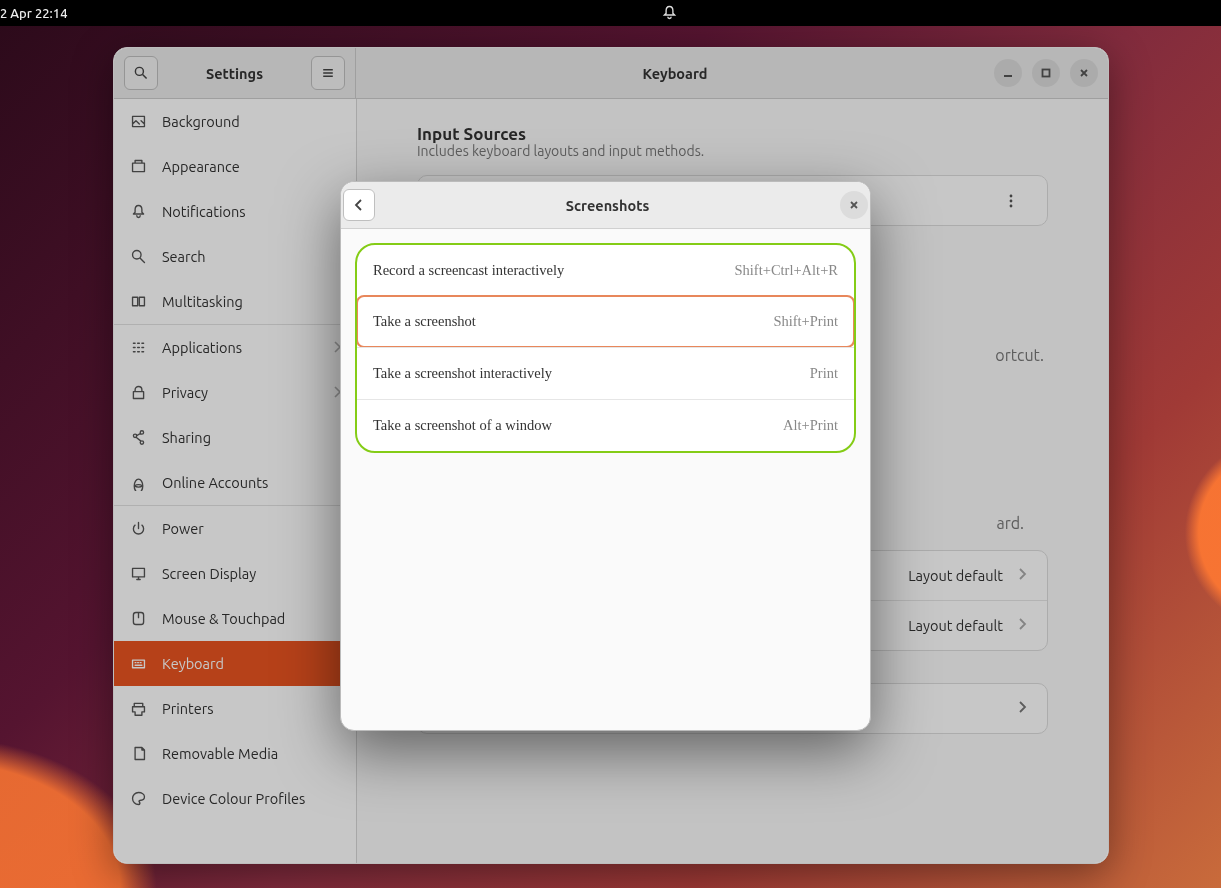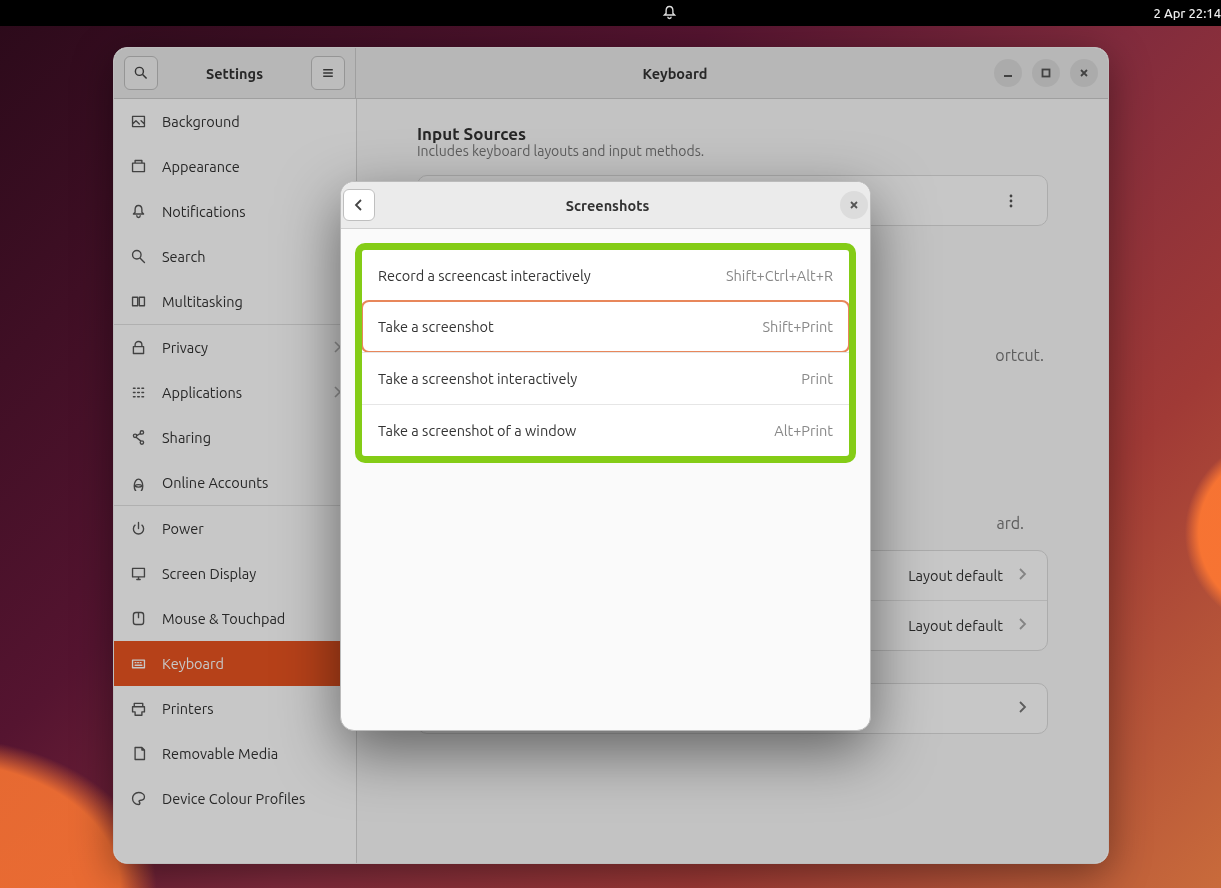--- a/index.html
+++ b/index.html
@@ -4,21 +4,21 @@
 <style>
 html,body{margin:0;padding:0;height:100%;width:100%;font-family:"Ubuntu","Cantarell","Helvetica Neue",sans-serif;}
 body{
   width:1221px;height:888px;overflow:hidden;
   background:
     radial-gradient(circle at 105% 60%, rgba(255,120,50,.9) 0 6%, transparent 7%),
     radial-gradient(ellipse at -5% 100%, rgba(255,120,50,.85) 0 10%, transparent 12%),
     linear-gradient(135deg,#2b0a1a 0%,#551430 35%,#812b3d 55%,#a03a36 75%,#c96b3b 100%);
   position:relative;
 }
-.topbar{height:26px;background:#000;color:#eee;display:flex;align-items:center;justify-content:flex-end;font-size:13px;font-weight:500;}
+.topbar{height:26px;background:#000;color:#eee;display:flex;align-items:center;justify-content:flex-start;font-size:13px;font-weight:500;}
 .bell-icon{fill:none;stroke:#ddd;stroke-width:1.6;}
 
 .window{
   position:absolute;left:113px;top:47px;width:994px;height:815px;
   background:#fafafa;border-radius:14px;box-shadow:0 10px 40px rgba(0,0,0,.4);overflow:hidden;
   border:1px solid #bdbdbd;
 }
 .window-header{height:50px;display:flex;align-items:stretch;border-bottom:1px solid #ccc;}
 .header-left{width:242px;display:flex;align-items:center;background:#ebebeb;border-right:1px solid #ccc;padding:0 10px;box-sizing:border-box;border-top-left-radius:14px;}
 .header-left .title{flex:1;text-align:center;font-weight:700;font-size:14.5px;color:#333;}
@@ -57,21 +57,21 @@
 .dialog{
   position:absolute;left:340px;top:181px;width:529px;height:548px;
   background:#fafafa;border-radius:14px;box-shadow:0 20px 60px rgba(0,0,0,.5);
   border:1px solid #bbb;overflow:hidden;
 }
 .dialog-header{height:46px;background:#ebebeb;border-bottom:1px solid #d0d0d0;display:flex;align-items:center;padding:0 2px;}
 .dialog-header .back{width:30px;height:30px;border:1px solid #bfbfbf;border-radius:6px;background:#fff;display:flex;align-items:center;justify-content:center;}
 .dialog-header .dtitle{flex:1;text-align:center;font-weight:700;font-size:14.5px;color:#333;}
 .dialog-header .close{width:28px;height:28px;border-radius:50%;background:#dcdcdc;display:flex;align-items:center;justify-content:center;}
 .dialog-body{padding:14px;box-sizing:border-box;}
-.shortcut-list{background:#fff;border:7px solid #84cc16;border-radius:10px;overflow:hidden;}
+.shortcut-list{background:#fff;border:2px solid #84cc16;border-radius:20px;overflow:hidden;font-family:Liberation Serif, serif;}
 .sc-row{display:flex;align-items:center;padding:17px 16px;justify-content:space-between;font-size:14.5px;color:#333;border-top:1px solid #e6e6e6;}
 .sc-row:first-child{border-top:0;}
 .sc-row .key{color:#888;}
 .sc-row.selected{border:2px solid #e8875b;border-radius:8px;margin:-1px;padding:16px 15px;gap:32px;}
 
 </style>
 </head>
 <body>
 
 <div class="topbar">
@@ -158,35 +158,35 @@
             <svg viewBox="0 0 20 20">
               <path d="M3 5h6v10H3z M11 5h6v10h-6z" stroke-linecap="round" stroke-linejoin="round"></path>
             </svg>
           </span>
           <span>Multitasking</span>
         </div>
         <div class="side-sep"></div>
         <div class="side-item">
           <span class="ico">
             <svg viewBox="0 0 20 20">
-              <path d="M6 9V7a4 4 0 0 1 8 0v2 M4 9h12v8H4z" stroke-linecap="round" stroke-linejoin="round"></path>
-            </svg>
-          </span>
-          <span>Privacy</span>
+              <path d="M4 5h2M4 10h2M4 15h2 M9 5h2M9 10h2M9 15h2 M14 5h2M14 10h2M14 15h2" stroke-linecap="round" stroke-linejoin="round"></path>
+            </svg>
+          </span>
+          <span>Applications</span>
           <span class="chev"><svg width="9" height="12" viewBox="0 0 9 12" stroke="#777" fill="none" stroke-width="1.6">
               <path d="M2 1l5 5-5 5"></path>
             </svg></span>
         </div>
         <div class="side-item">
           <span class="ico">
             <svg viewBox="0 0 20 20">
-              <path d="M4 5h2M4 10h2M4 15h2 M9 5h2M9 10h2M9 15h2 M14 5h2M14 10h2M14 15h2" stroke-linecap="round" stroke-linejoin="round"></path>
-            </svg>
-          </span>
-          <span>Applications</span>
+              <path d="M6 9V7a4 4 0 0 1 8 0v2 M4 9h12v8H4z" stroke-linecap="round" stroke-linejoin="round"></path>
+            </svg>
+          </span>
+          <span>Privacy</span>
           <span class="chev"><svg width="9" height="12" viewBox="0 0 9 12" stroke="#777" fill="none" stroke-width="1.6">
               <path d="M2 1l5 5-5 5"></path>
             </svg></span>
         </div>
         <div class="side-item">
           <span class="ico">
             <svg viewBox="0 0 20 20">
               <path d="M6 10a2 2 0 1 0 0-4 2 2 0 0 0 0 4z M14 6a2 2 0 1 0 0-4 2 2 0 0 0 0 4z M14 18a2 2 0 1 0 0-4 2 2 0 0 0 0 4z M7.5 8l5-3 M7.5 10l5 4" stroke-linecap="round" stroke-linejoin="round"></path>
             </svg>
           </span>

